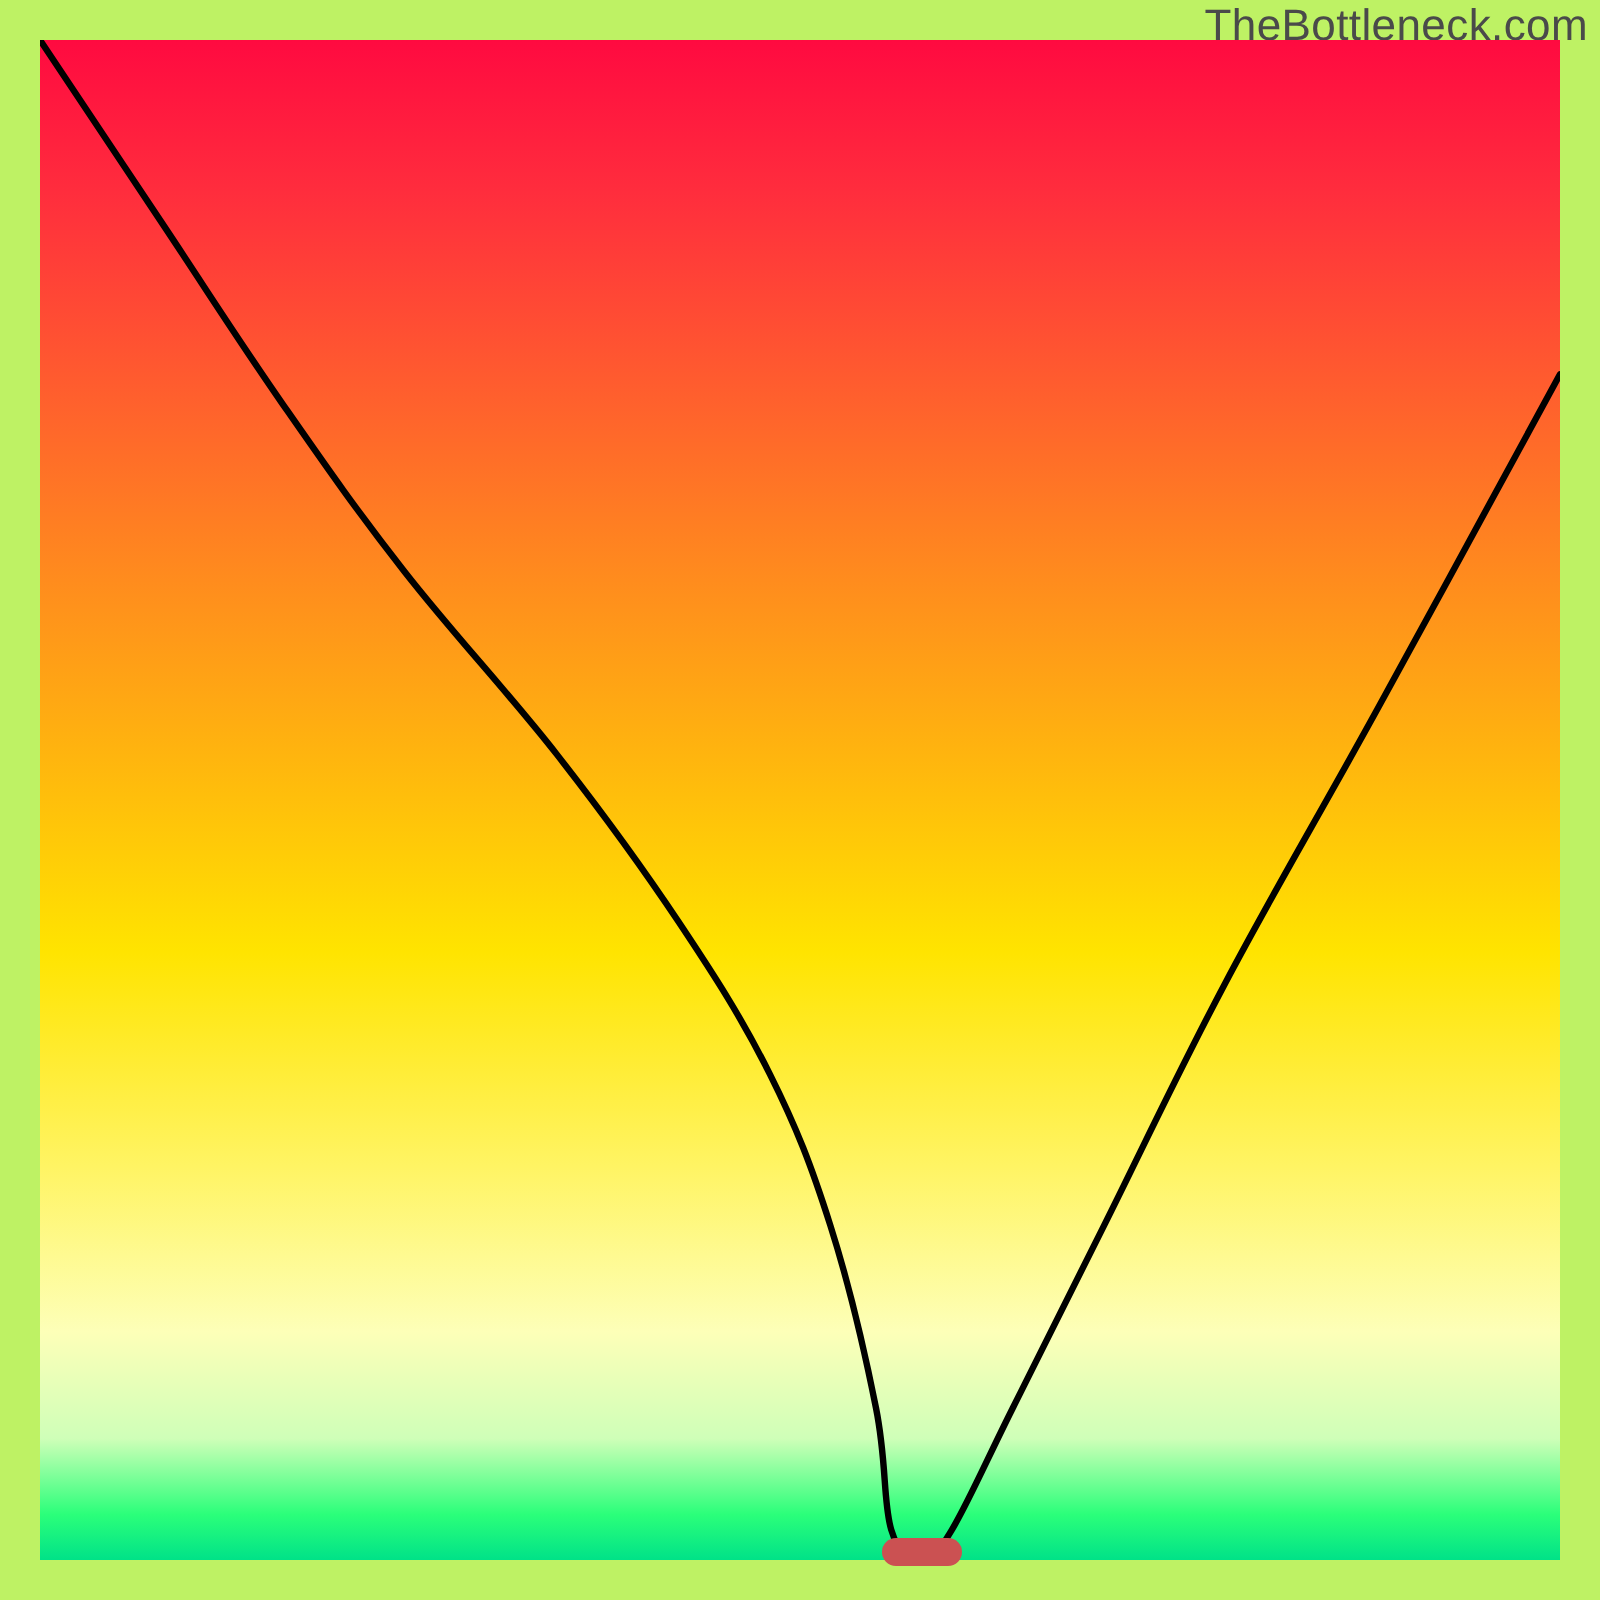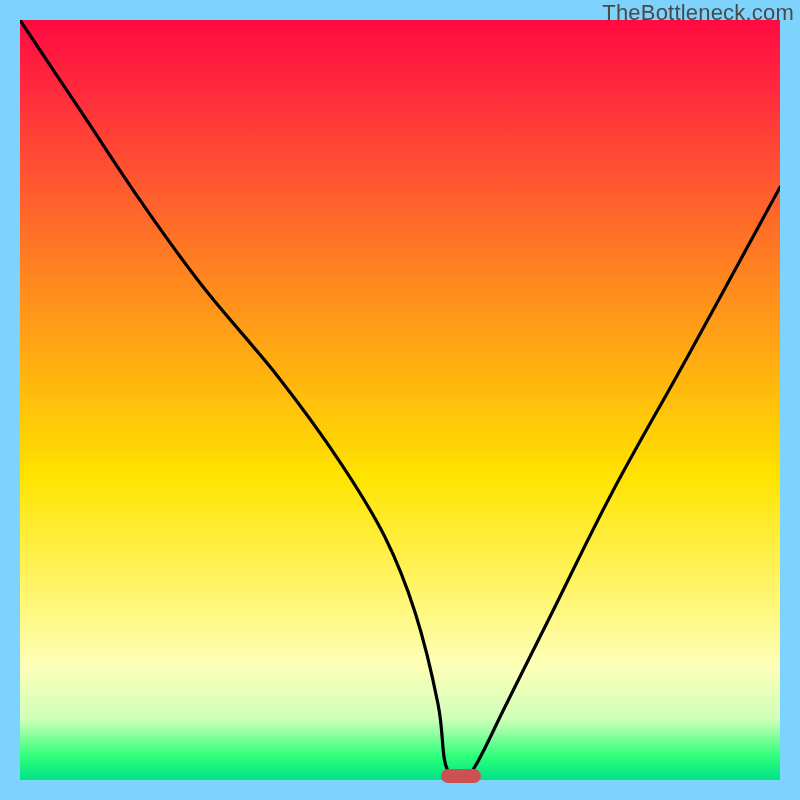--- a/index.html
+++ b/index.html
@@ -8,21 +8,21 @@
     width: 800px;
     height: 800px;
     background: #000;
     overflow: hidden;
     font-family: Arial, Helvetica, sans-serif;
   }
   .frame {
     position: relative;
     width: 800px;
     height: 800px;
-    background: #7dd3fc;
+    background: #bef264;
   }
   .plot {
     position: absolute;
     left: 20px;
     top: 20px;
     width: 760px;
     height: 760px;
     box-sizing: border-box;
     background: linear-gradient(
       to bottom,

